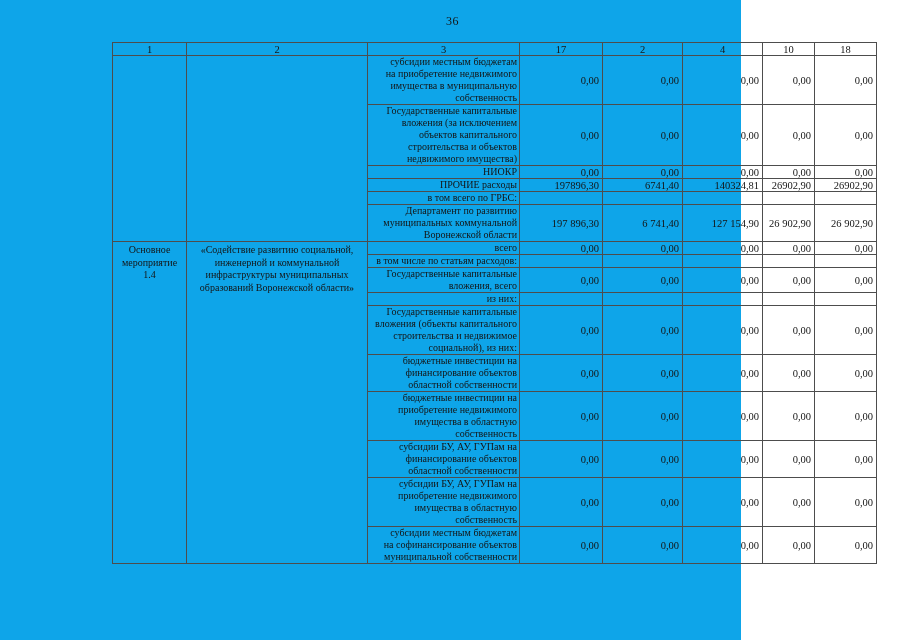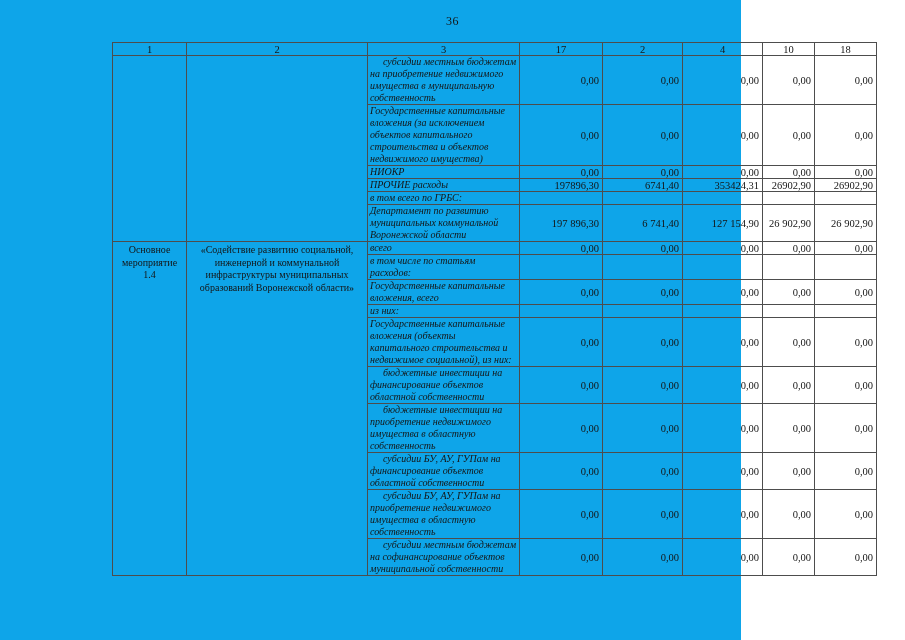--- a/index.html
+++ b/index.html
@@ -49,24 +49,23 @@
     font-size:10px;
     line-height:12.5px;
     text-align:center;
     vertical-align:top;
     padding:2px 3px;
     margin-left:28px;
   }
   td.c-label{
     font-size:10px;
     line-height:12px;
-    text-align:left;
+    text-align:right;
     vertical-align:top;
     padding:0 2px;
-    font-style:italic;
   }
   td.c-label.indent{
     text-indent:13px;
   }
   td.c-num{
     font-size:10.5px;
     text-align:right;
     vertical-align:middle;
     padding:0 3px;
     white-space:nowrap;
@@ -125,21 +124,21 @@
           <td class="c-num">0,00</td>
           <td class="c-num">0,00</td>
           <td class="c-num">0,00</td>
           <td class="c-num">0,00</td>
           <td class="c-num">0,00</td>
         </tr>
         <tr>
           <td class="c-label">ПРОЧИЕ  расходы</td>
           <td class="c-num">197896,30</td>
           <td class="c-num">6741,40</td>
-          <td class="c-num">353424,31</td>
+          <td class="c-num">140324,81</td>
           <td class="c-num">26902,90</td>
           <td class="c-num">26902,90</td>
         </tr>
         <tr>
           <td class="c-label">в том всего по ГРБС:</td>
           <td class="c-num"></td>
           <td class="c-num"></td>
           <td class="c-num"></td>
           <td class="c-num"></td>
           <td class="c-num"></td>

